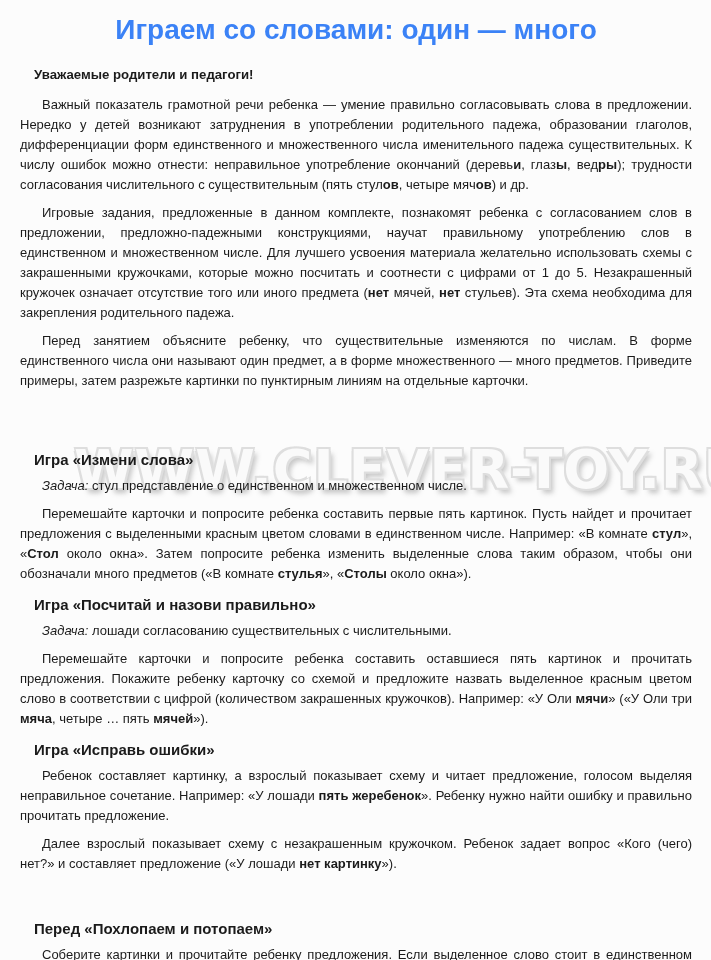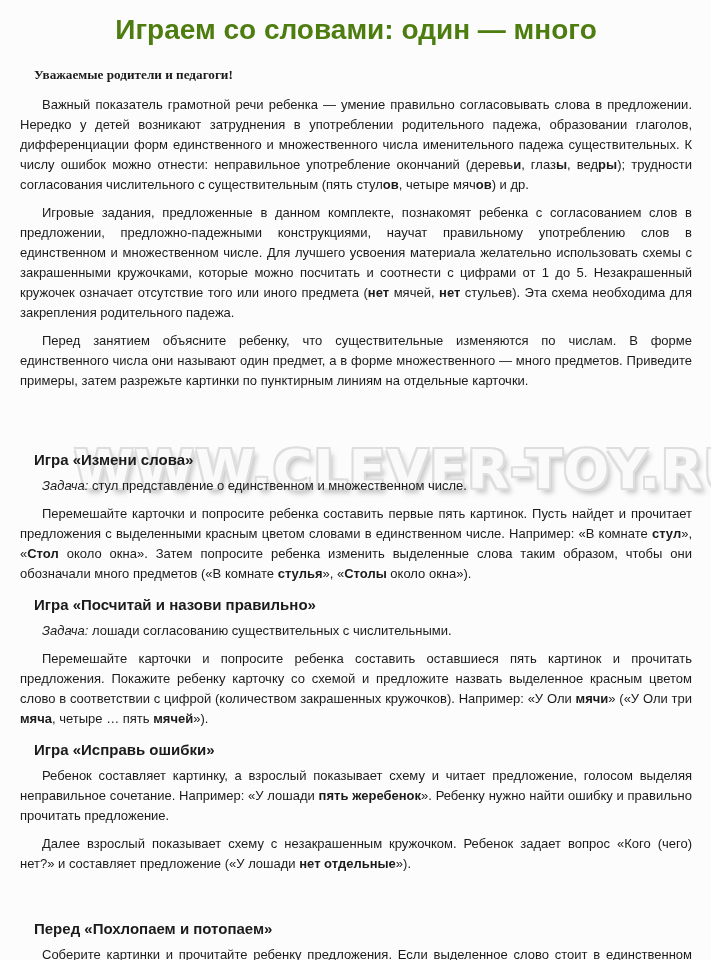--- a/index.html
+++ b/index.html
@@ -36,29 +36,28 @@
     position: relative;
     z-index: 1;
     padding: 10px 11px 0 12px;
   }
   h1.title {
     margin: 4px 0 0 0;
     text-align: center;
     font-size: 28px;
     line-height: 32px;
     font-weight: bold;
-    color: #4d7c0f;
+    color: #3b82f6;
   }
   .greeting {
     margin: 20px 0 12px 0;
     font-size: 13.2px;
     line-height: 17px;
     font-weight: bold;
     text-indent: 22px;
-    font-family: Liberation Serif, serif;
   }
   p.para {
     margin: 8px;
     font-size: 13px;
     line-height: 20px;
     text-align: justify;
     text-indent: 22px;
   }
   section.game { margin-top: 12px; }
   section.game.gap-a { margin-top: 60px; }
@@ -97,21 +96,21 @@
 
     <section class="game">
       <h2 class="game-title">Игра «Посчитай и назови правильно»</h2>
       <p class="para task"><i>Задача:</i><span> лошади согласованию существительных с числительными.</span></p>
       <p class="para"><span>Перемешайте карточки и попросите ребенка составить оставшиеся пять картинок и прочитать предложения. Покажите ребенку карточку со схемой и предложите назвать выделенное красным цветом слово в соответствии с цифрой (количеством закрашенных кружочков). Например: «У Оли </span><b>мячи</b><span>» («У Оли три </span><b>мяча</b><span>, четыре … пять </span><b>мячей</b><span>»).</span></p>
     </section>
 
     <section class="game">
       <h2 class="game-title">Игра «Исправь ошибки»</h2>
       <p class="para"><span>Ребенок составляет картинку, а взрослый показывает схему и читает предложение, голосом выделяя неправильное сочетание. Например: «У лошади </span><b>пять жеребенок</b><span>». Ребенку нужно найти ошибку и правильно прочитать предложение.</span></p>
-      <p class="para"><span>Далее взрослый показывает схему с незакрашенным кружочком. Ребенок задает вопрос «Кого (чего) нет?» и составляет предложение («У лошади </span><b>нет отдельные</b><span>»).</span></p>
+      <p class="para"><span>Далее взрослый показывает схему с незакрашенным кружочком. Ребенок задает вопрос «Кого (чего) нет?» и составляет предложение («У лошади </span><b>нет картинку</b><span>»).</span></p>
     </section>
 
     <section class="game gap-b">
       <h2 class="game-title">Перед «Похлопаем и потопаем»</h2>
       <p class="para"><span>Соберите картинки и прочитайте ребенку предложения. Если выделенное слово стоит в единственном числе — ребенок должен хлопнуть в ладоши, а если во множественном — топнуть ножкой.</span></p>
     </section>
 
   </div>
 </div>
 

